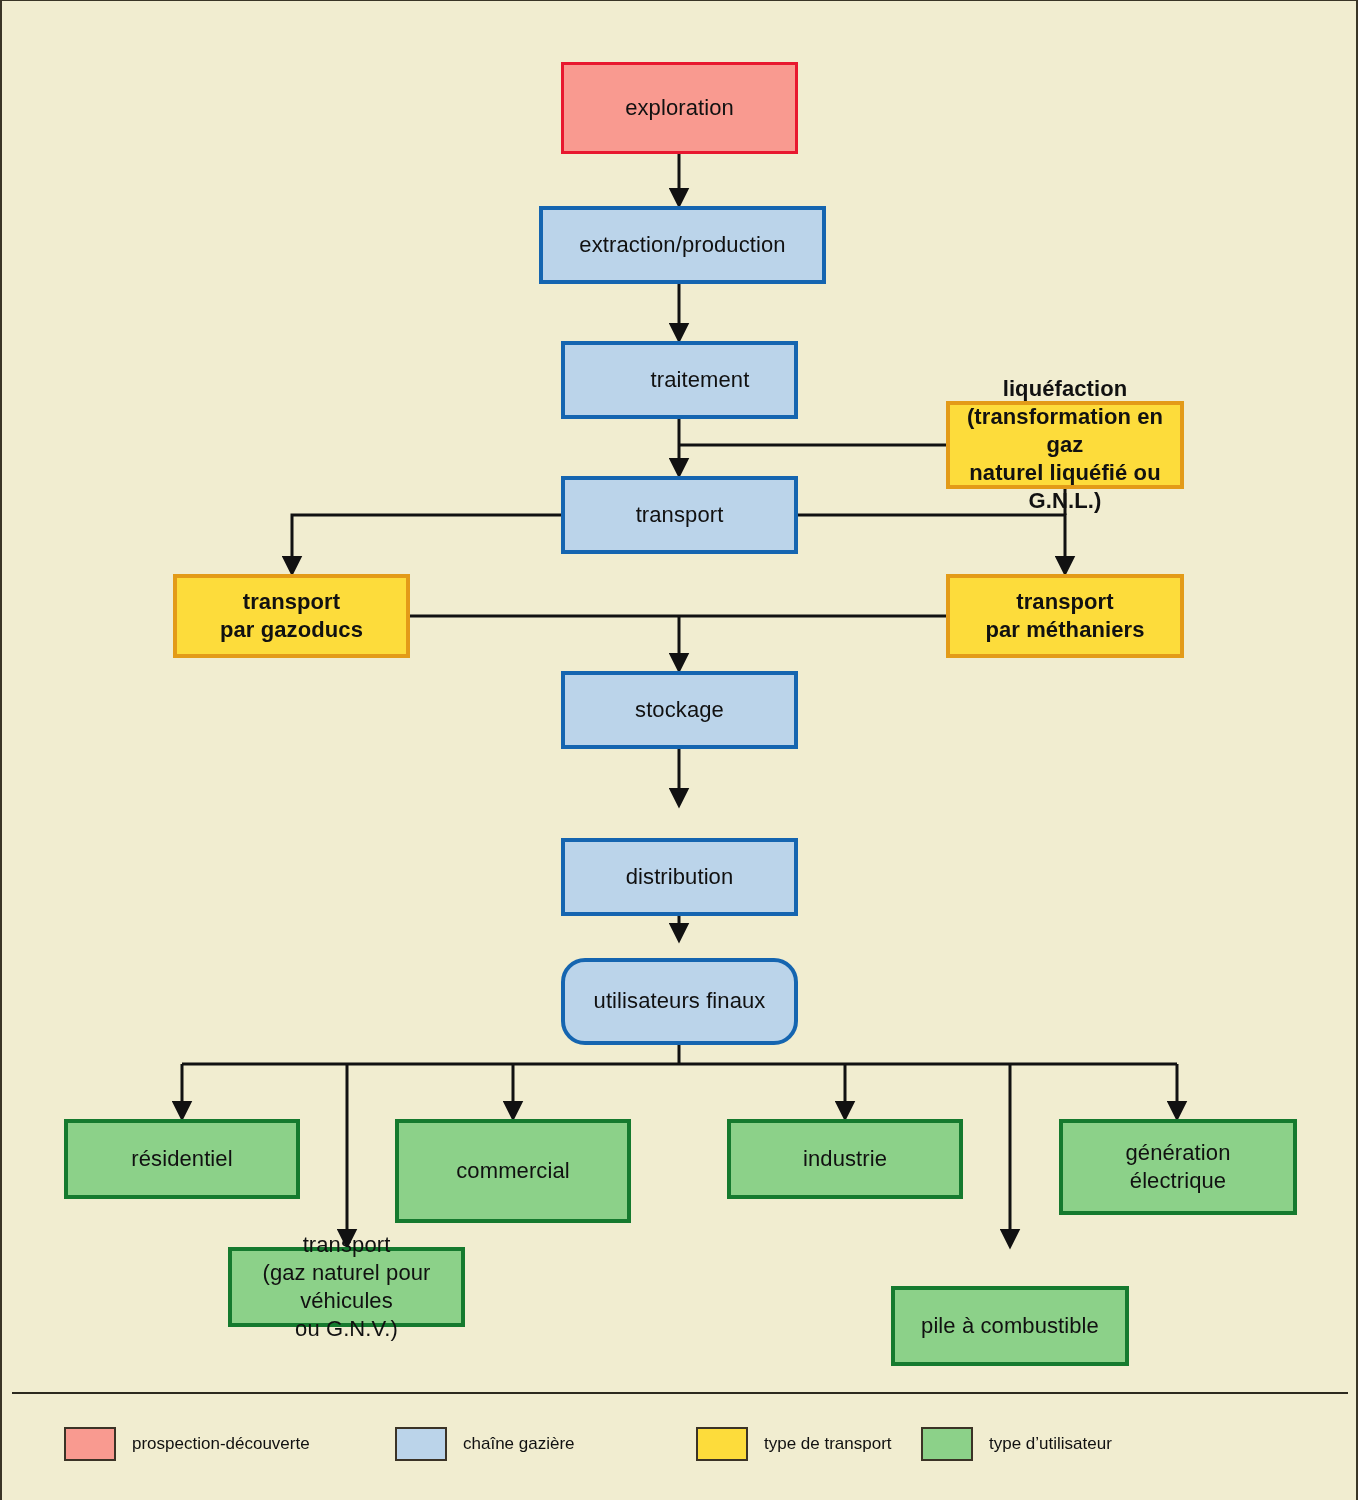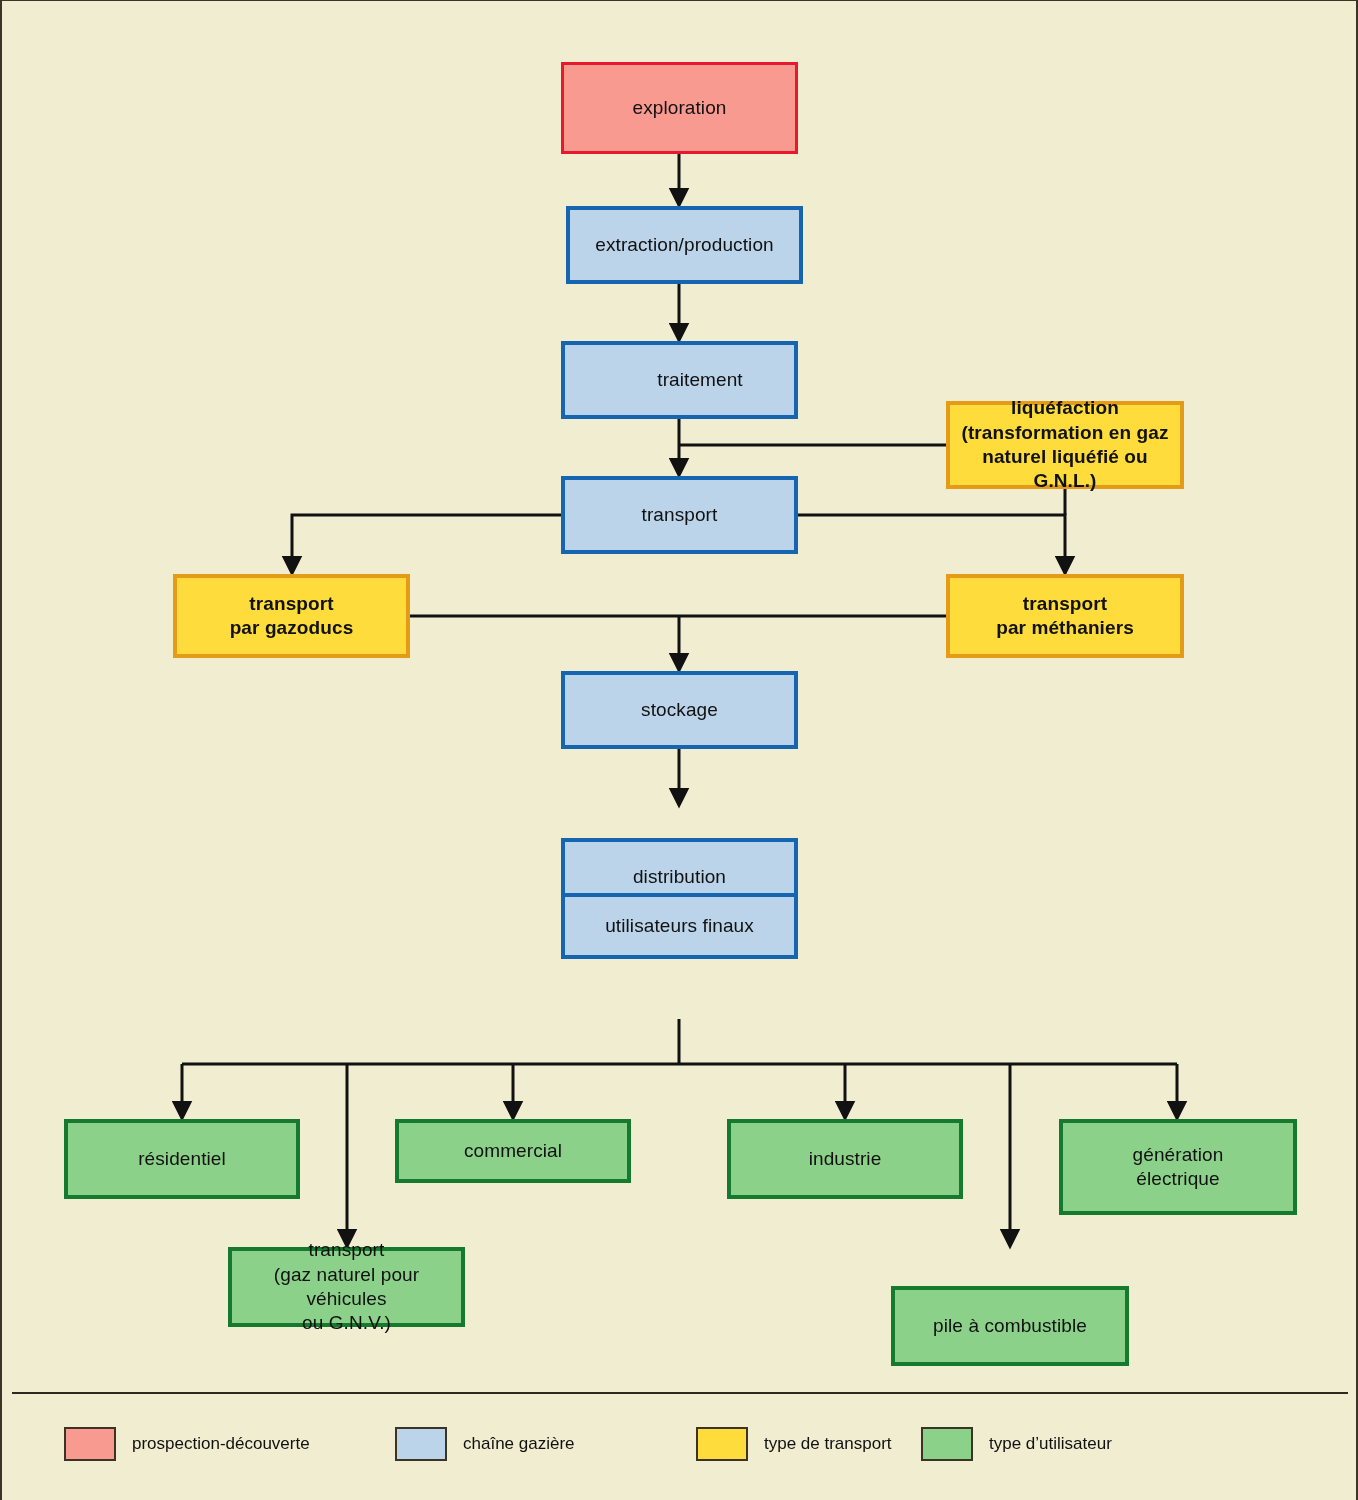--- a/index.html
+++ b/index.html
@@ -28,21 +28,21 @@
     width: 1358px;
     height: 1500px;
   }
   .node {
     position: absolute;
     box-sizing: border-box;
     display: flex;
     align-items: center;
     justify-content: center;
     text-align: center;
-    font-size: 19px;
+    font-size: 22px;
     color: #111;
     line-height: 1.28;
     letter-spacing: 0.1px;
   }
   .node span { display: block; pointer-events: none; }
   .n-red    { background: #f99a90; border: 3px solid #e8182f; }
   .n-blue   { background: #bbd4ea; border: 4px solid #1565b0; }
   .n-yellow { background: #fddc3b; border: 4px solid #e39b18; font-weight: bold; }
   .n-green  { background: #8cd189; border: 4px solid #157a2e; }
 
@@ -123,21 +123,21 @@
 
       <path d="M 345 1063 L 345 1238" marker-end="url(#arrow)"></path>
       <path d="M 1008 1063 L 1008 1238" marker-end="url(#arrow)"></path>
     </g>
   </svg>
 
   <div class="node n-red" style="left:559px;top:61px;width:237px;height:92px;">
     <span>exploration</span>
   </div>
 
-  <div class="node n-blue" style="left:564px;top:205px;width:237px;height:78px;justify-content:center;">
+  <div class="node n-blue" style="left:537px;top:205px;width:287px;height:78px;justify-content:center;">
     <span>extraction/production</span>
   </div>
 
   <div class="node n-blue" style="left:559px;top:340px;width:237px;height:78px;padding-left:41px;">
     <span>traitement</span>
   </div>
 
   <div class="node n-yellow" style="left:944px;top:400px;width:238px;height:88px;">
     <div>
       <span>liquéfaction</span>
@@ -165,29 +165,29 @@
   </div>
 
   <div class="node n-blue" style="left:559px;top:670px;width:237px;height:78px;">
     <span>stockage</span>
   </div>
 
   <div class="node n-blue" style="left:559px;top:805px;width:237px;height:78px;margin-top:32px;">
     <span>distribution</span>
   </div>
 
-  <div class="node n-blue" style="left:559px;top:892px;width:237px;height:66px;">
+  <div class="node n-blue" style="left:559px;top:957px;width:237px;height:87px;border-radius:24px;">
     <span>utilisateurs finaux</span>
   </div>
 
   <div class="node n-green" style="left:62px;top:1118px;width:236px;height:80px;">
     <span>résidentiel</span>
   </div>
 
-  <div class="node n-green" style="left:393px;top:1118px;width:236px;height:64px;">
+  <div class="node n-green" style="left:393px;top:1118px;width:236px;height:104px;">
     <span>commercial</span>
   </div>
 
   <div class="node n-green" style="left:725px;top:1118px;width:236px;height:80px;">
     <span>industrie</span>
   </div>
 
   <div class="node n-green" style="left:1057px;top:1118px;width:238px;height:96px;">
     <div>
       <span>génération</span>

